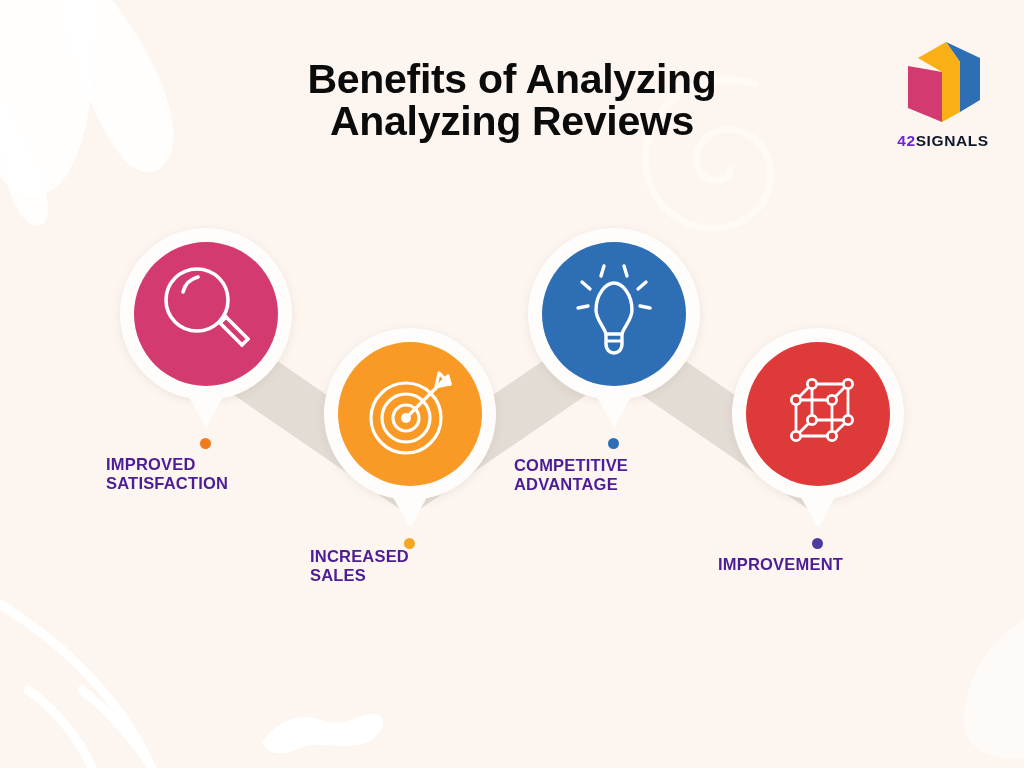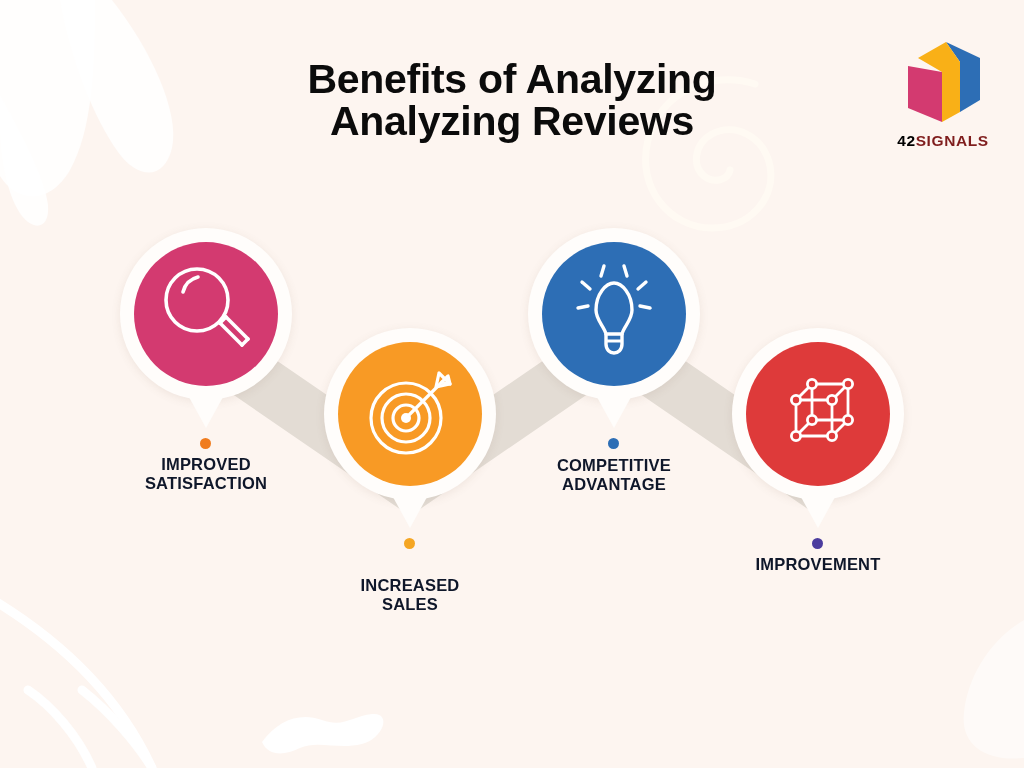--- a/index.html
+++ b/index.html
@@ -61,22 +61,22 @@
   .logo-mark { position: absolute; left: 14px; top: 0; width: 90px; height: 94px; }
   .logo-text {
     position: absolute;
     left: 0; top: 96px;
     width: 118px;
     text-align: center;
     font-size: 15.5px;
     font-weight: bold;
     letter-spacing: 0.6px;
   }
-  .logo-42 { color: #000000; }
-  .logo-signals { color: #7f1d1d; }
+  .logo-42 { color: #6d28d9; }
+  .logo-signals { color: #0f172a; }
 
   
   .ribbon { position: absolute; left: 0; top: 0; z-index: 1; }
 
   
   .pin {
     position: absolute;
     z-index: 4;
   }
   .pin-ring {
@@ -114,24 +114,24 @@
   }
   .pin-icon {
     position: absolute;
     left: 14px; top: 14px;
     width: 144px; height: 144px;
   }
 
   
   .pin-label {
     position: absolute;
-    text-align: center;
+    text-align: left;
     font-size: 16.5px;
     font-weight: bold;
-    color: #0f172a;
+    color: #4c1d95;
     line-height: 1.18;
     letter-spacing: 0.2px;
     z-index: 5;
     white-space: nowrap;
   }
 </style>
 </head>
 <body>
 
 <div id="canvas">
@@ -196,21 +196,21 @@
       <circle cx="68" cy="76" r="24" fill="none" stroke="#FFFFFF" stroke-width="3.2"></circle>
       <circle cx="68" cy="76" r="13" fill="none" stroke="#FFFFFF" stroke-width="3.2"></circle>
       <circle cx="68" cy="76" r="5" fill="#FFFFFF"></circle>
       <line x1="68" y1="76" x2="104" y2="40" stroke="#FFFFFF" stroke-width="3.2" stroke-linecap="round"></line>
       <path d="M101,31 L98,45 L112,42 Z" fill="none" stroke="#FFFFFF" stroke-width="3.2" stroke-linejoin="round"></path>
       <path d="M104,40 L112,42 L110,34 Z" fill="none" stroke="#FFFFFF" stroke-width="3.2" stroke-linejoin="round"></path>
     </svg>
     <div class="pin-tail"></div>
     <div class="pin-dot" style="background:#F5A623;"></div>
   </div>
-  <div class="pin-label" style="left:310px; top:576px; width:200px;">
+  <div class="pin-label" style="left:310px; top:547px; width:200px;">
     <div>INCREASED</div>
     <div>SALES</div>
   </div>
 
   <div class="pin" style="left:528px; top:228px; width:172px; height:232px;">
     <div class="pin-ring"></div>
     <div class="pin-disc" style="background:#2D6EB5;"></div>
     <svg class="pin-icon" viewBox="0 0 144 144">
       <path d="M54,68 C54,52 64,41 72,41 C80,41 90,52 90,68 C90,78 82,84 80,92 L64,92 C62,84 54,78 54,68 Z" fill="none" stroke="#FFFFFF" stroke-width="3.4" stroke-linejoin="round"></path>
       <path d="M64,92 L64,102 C64,108 68,111 72,111 C76,111 80,108 80,102 L80,92" fill="none" stroke="#FFFFFF" stroke-width="3.4" stroke-linejoin="round"></path>

